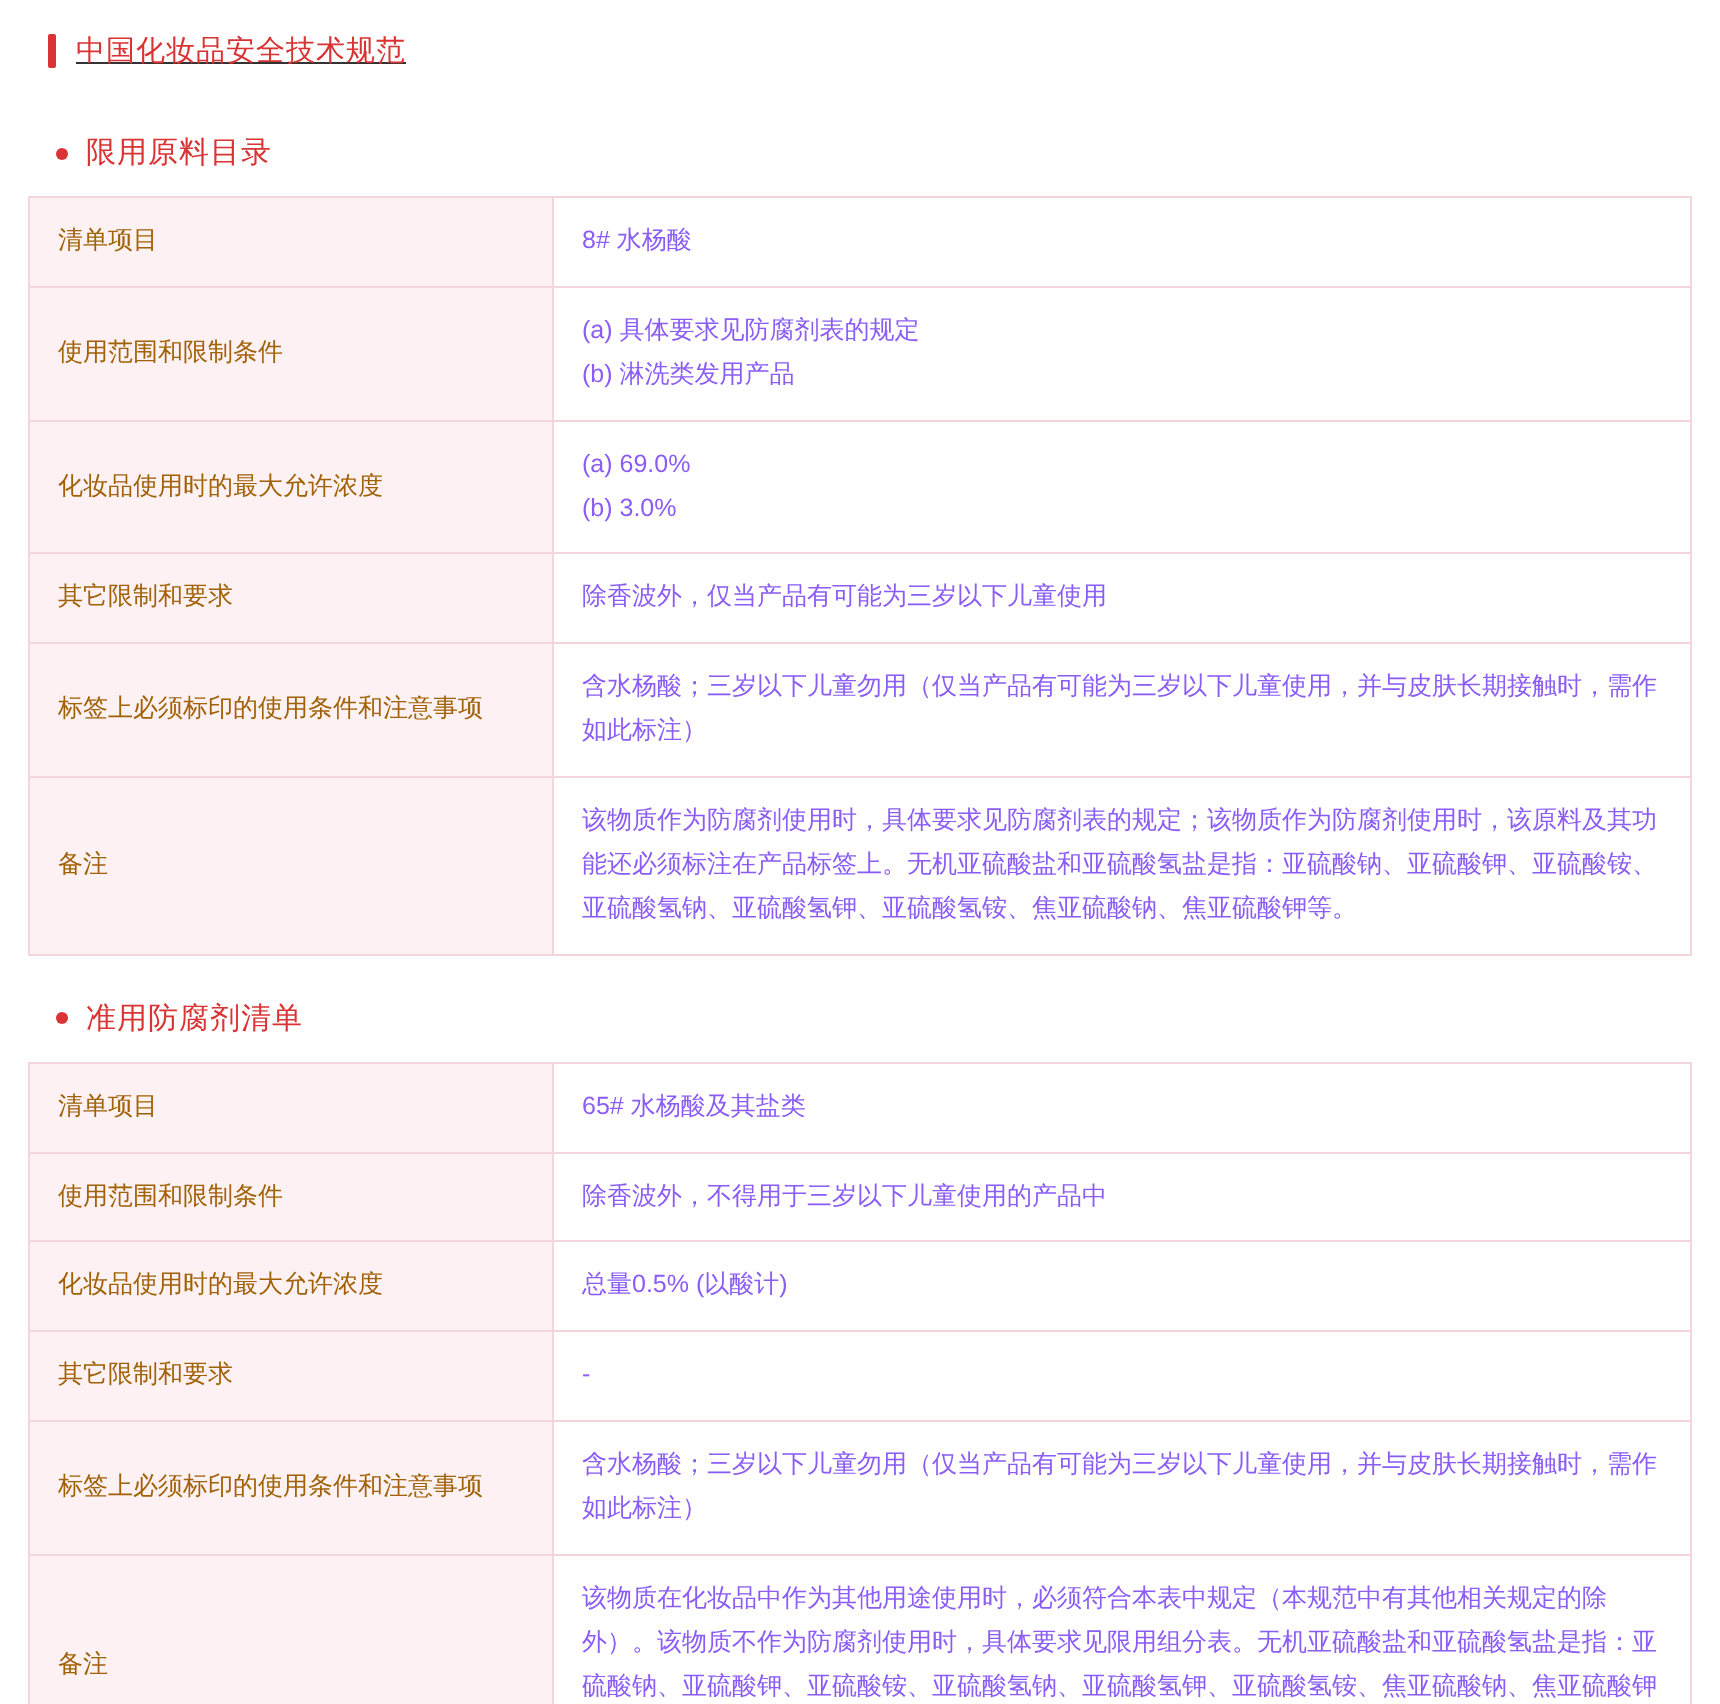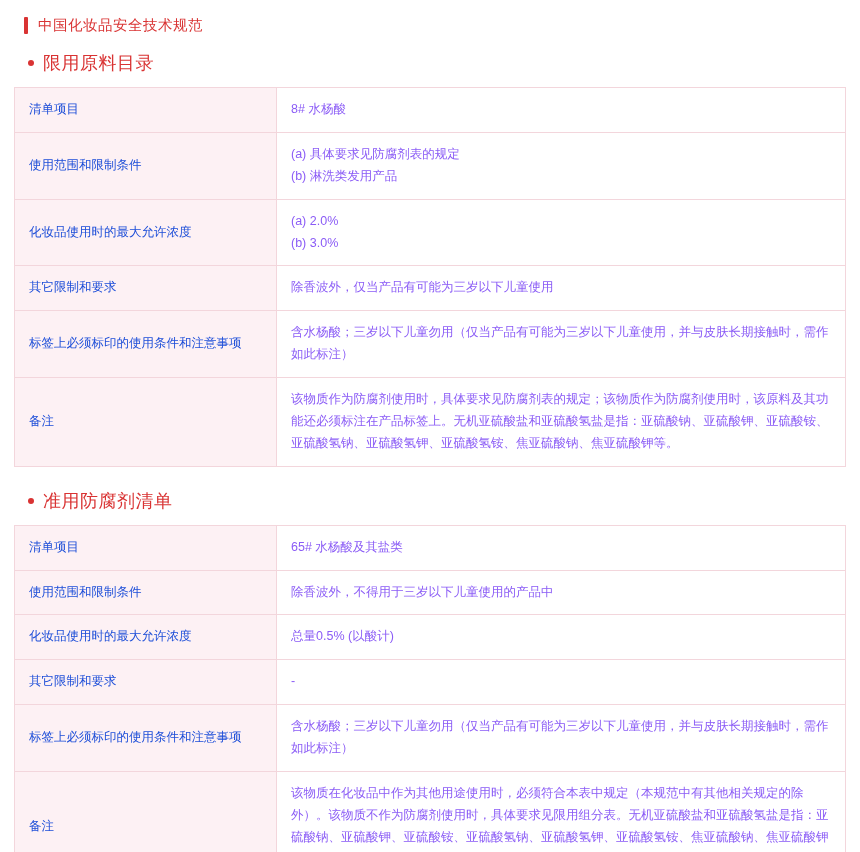--- a/index.html
+++ b/index.html
@@ -13,21 +13,22 @@
   }
   .page {
     width: 860px;
     padding: 12px 14px 10px 14px;
   }
   
   .doc-title {
     display: flex;
     align-items: center;
     gap: 10px;
-    margin: 4px 0 16px 10px;
+    margin: 4px 0 32px 10px;
+    text-decoration: underline;
   }
   .title-bar {
     width: 4px;
     height: 17px;
     background: #d93333;
     border-radius: 1px;
     flex: 0 0 auto;
   }
   .title-text {
     font-size: 14.5px;
@@ -42,21 +43,21 @@
     margin: 0 0 12px 14px;
   }
   .section-bullet {
     width: 6px;
     height: 6px;
     border-radius: 50%;
     background: #d93333;
     flex: 0 0 auto;
   }
   .section-title {
-    font-size: 18px;
+    font-size: 15px;
     color: #d93333;
     letter-spacing: 0.5px;
   }
   
   table.spec {
     width: 100%;
     border-collapse: collapse;
     table-layout: fixed;
     margin-bottom: 22px;
     background: #fff;
@@ -64,21 +65,21 @@
   table.spec td {
     border: 1px solid #f3d6dc;
     vertical-align: middle;
     font-size: 12.5px;
     line-height: 1.75;
     padding: 11px 14px;
   }
   td.k {
     width: 262px;
     background: #fdf1f4;
-    color: #1d4ed8;
+    color: #a16207;
   }
   td.v {
     background: #ffffff;
     color: #8b5cf6;
     white-space: pre-line;
   }
   .sec2 { margin-top: 16px; }
 </style>
 </head>
 <body>
@@ -101,21 +102,21 @@
         <td class="k">清单项目</td>
         <td class="v">8# 水杨酸</td>
       </tr>
       <tr>
         <td class="k">使用范围和限制条件</td>
         <td class="v">(a) 具体要求见防腐剂表的规定
 (b) 淋洗类发用产品</td>
       </tr>
       <tr>
         <td class="k">化妆品使用时的最大允许浓度</td>
-        <td class="v">(a) 2.0%
+        <td class="v">(a) 69.0%
 (b) 3.0%</td>
       </tr>
       <tr>
         <td class="k">其它限制和要求</td>
         <td class="v">除香波外，仅当产品有可能为三岁以下儿童使用</td>
       </tr>
       <tr>
         <td class="k">标签上必须标印的使用条件和注意事项</td>
         <td class="v">含水杨酸；三岁以下儿童勿用（仅当产品有可能为三岁以下儿童使用，并与皮肤长期接触时，需作如此标注）</td>
       </tr>

